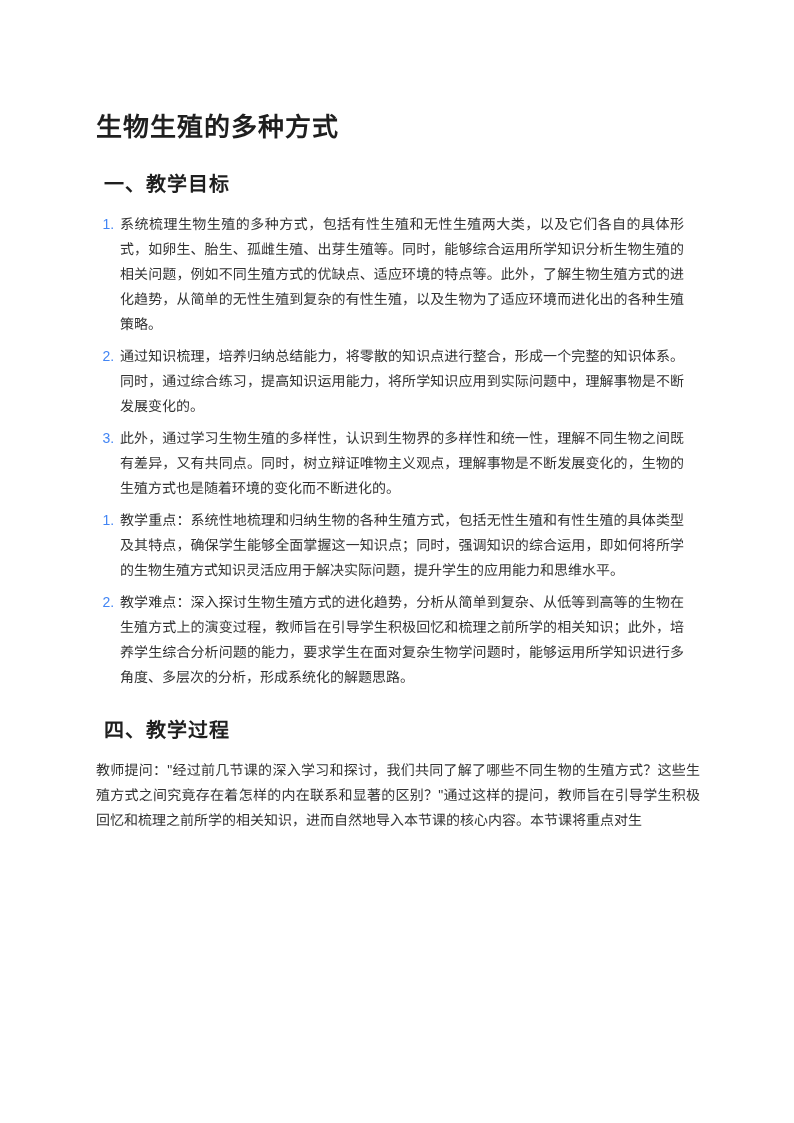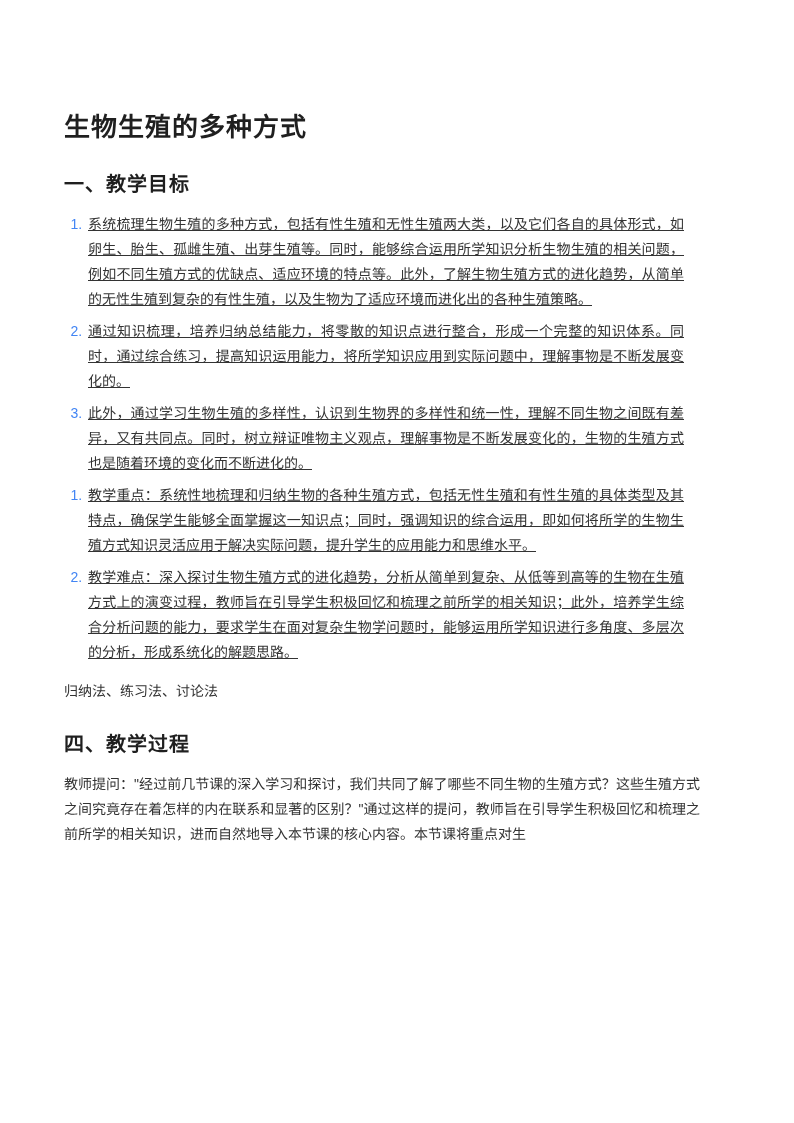--- a/index.html
+++ b/index.html
@@ -9,52 +9,51 @@
     --accent:#4285f4;
   }
   *{box-sizing:border-box;}
   html,body{margin:0;padding:0;background:var(--bg);}
   body{font-family:"Liberation Sans","DejaVu Sans",sans-serif;}
   .page{
     width:794px;
     height:942px;
     margin:0 auto;
     background:var(--bg);
-    padding:110px 94px 30px 64px;
+    padding:110px 94px 30px 96px;
     overflow:hidden;
   }
   h1.doc-title{
     font-size:26px;
     line-height:34px;
     font-weight:700;
     color:var(--heading);
     margin:0 0 20px 0;
     letter-spacing:1px;
   }
   h2.sec-heading{
     font-size:20px;
     line-height:28px;
     font-weight:700;
     color:var(--heading);
-    margin:26px 0 14px 0;
+    margin:26px 0 14px 8px;
     letter-spacing:1px;
   }
   ol.num-list{
     margin:0;
     padding:0 0 0 22px;
     list-style:decimal;
   }
   ol.num-list li{
     font-size:14px;
     line-height:25px;
     color:var(--body);
     margin:0 16px 7px 0;
     padding-left:2px;
     text-align:justify;
-    text-decoration:underline;
   }
   ol.num-list li::marker{
     color:var(--accent);
     font-size:14px;
   }
   p.body-text{
     font-size:14px;
     line-height:25px;
     color:var(--body);
     margin:14px 0 0 0;
@@ -78,21 +77,20 @@
   </section>
 
   <section>
     <ol class="num-list">
       <li>教学重点：系统性地梳理和归纳生物的各种生殖方式，包括无性生殖和有性生殖的具体类型及其特点，确保学生能够全面掌握这一知识点；同时，强调知识的综合运用，即如何将所学的生物生殖方式知识灵活应用于解决实际问题，提升学生的应用能力和思维水平。</li>
       <li>教学难点：深入探讨生物生殖方式的进化趋势，分析从简单到复杂、从低等到高等的生物在生殖方式上的演变过程，教师旨在引导学生积极回忆和梳理之前所学的相关知识；此外，培养学生综合分析问题的能力，要求学生在面对复杂生物学问题时，能够运用所学知识进行多角度、多层次的分析，形成系统化的解题思路。</li>
     </ol>
   </section>
 
   <section>
-    <p class="body-text">归纳法、练习法、讨论法</p>
   </section>
 
   <section>
     <h2 class="sec-heading">四、教学过程</h2>
     <p class="body-text">教师提问："经过前几节课的深入学习和探讨，我们共同了解了哪些不同生物的生殖方式？这些生殖方式之间究竟存在着怎样的内在联系和显著的区别？"通过这样的提问，教师旨在引导学生积极回忆和梳理之前所学的相关知识，进而自然地导入本节课的核心内容。本节课将重点对生</p>
   </section>
 
 </div>
 
 </body></html>

